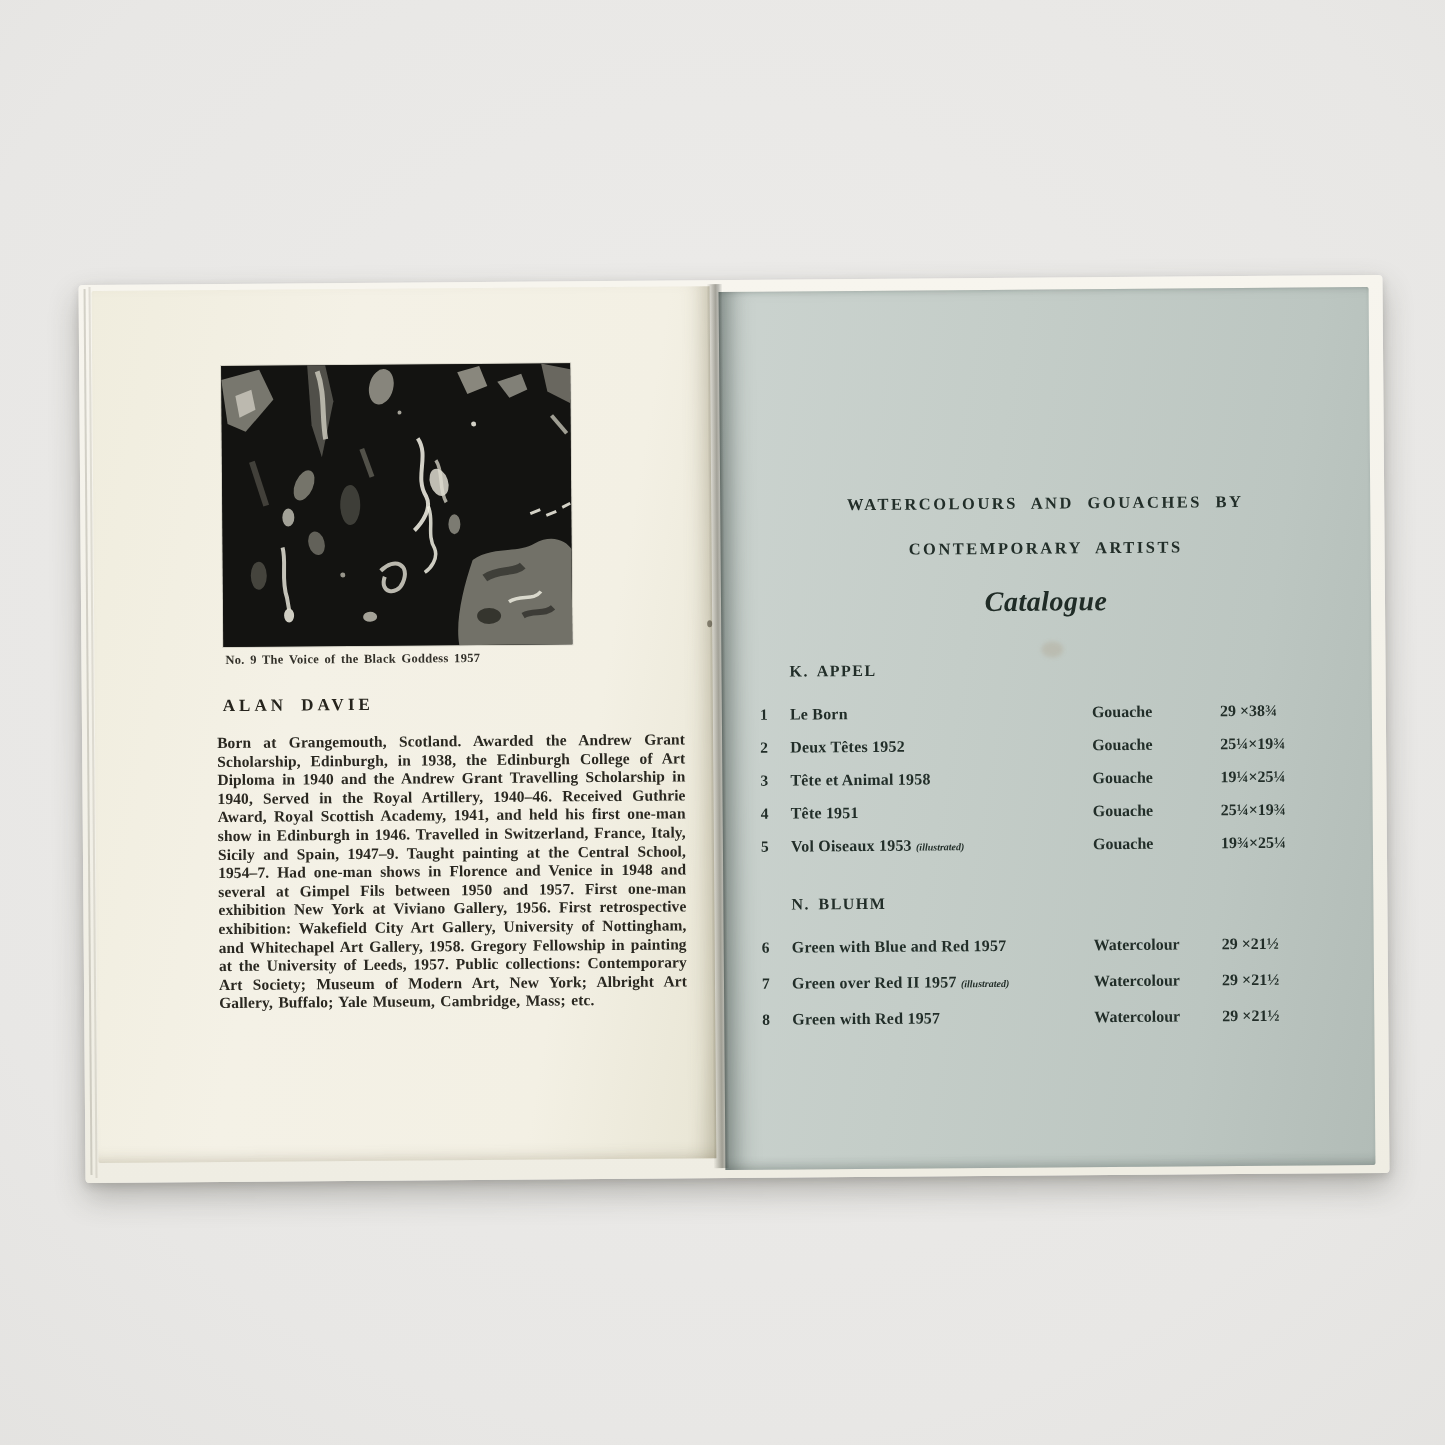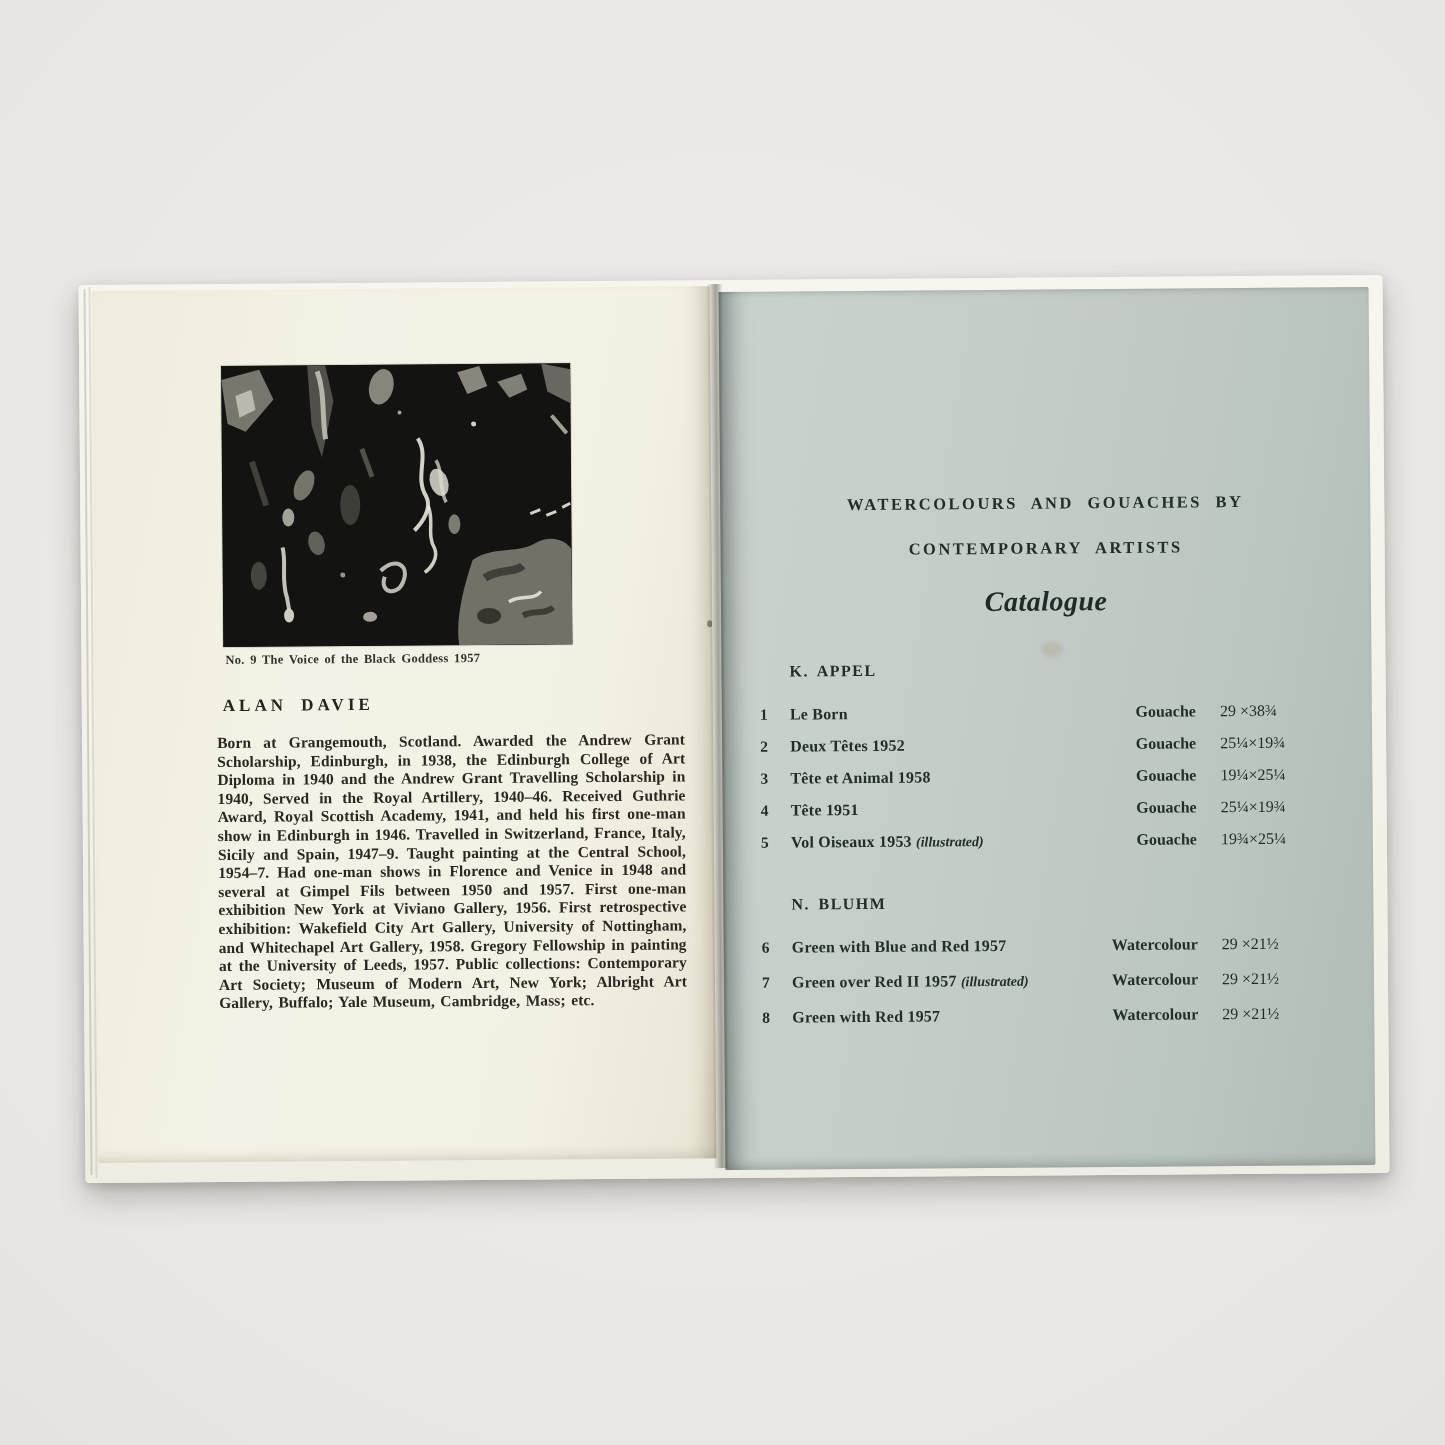--- a/index.html
+++ b/index.html
@@ -70,23 +70,23 @@
   .section{position:absolute;left:38px;right:64px;color:#222e29;}
   .section-appel{top:371px;}
   .section-bluhm{top:604px;}
   .artist-name{
     font-size:16px;font-weight:bold;letter-spacing:1.5px;margin:0 0 23px 30px;word-spacing:3px;
   }
   .cat-row{display:flex;align-items:baseline;line-height:22px;margin-bottom:9px;}
   .section-bluhm .cat-row{margin-bottom:12px;}
   .cat-no{width:30px;font-size:15.5px;font-weight:bold;}
   .cat-item-title{flex:1;font-size:16px;font-weight:bold;letter-spacing:0.2px;}
-  .cat-note{font-size:14px;font-style:italic;font-weight:bold;letter-spacing:0;}
-  .cat-medium{min-width:112px;text-align:right;font-size:16px;font-weight:bold;}
-  .cat-size{width:88px;margin-left:24px;font-size:16px;font-weight:normal;white-space:nowrap;text-align:left;}
+  .cat-note{font-size:10px;font-style:italic;font-weight:bold;letter-spacing:0;}
+  .cat-medium{min-width:112px;font-size:16px;font-weight:bold;}
+  .cat-size{width:88px;margin-left:16px;font-size:16px;font-weight:bold;white-space:nowrap;text-align:left;}
 </style>
 </head>
 <body>
 
 <div class="stage">
   <div class="book">
     <div class="cover"></div>
     <div class="page-edge-line edge1"></div>
     <div class="page-edge-line edge2"></div>
 

